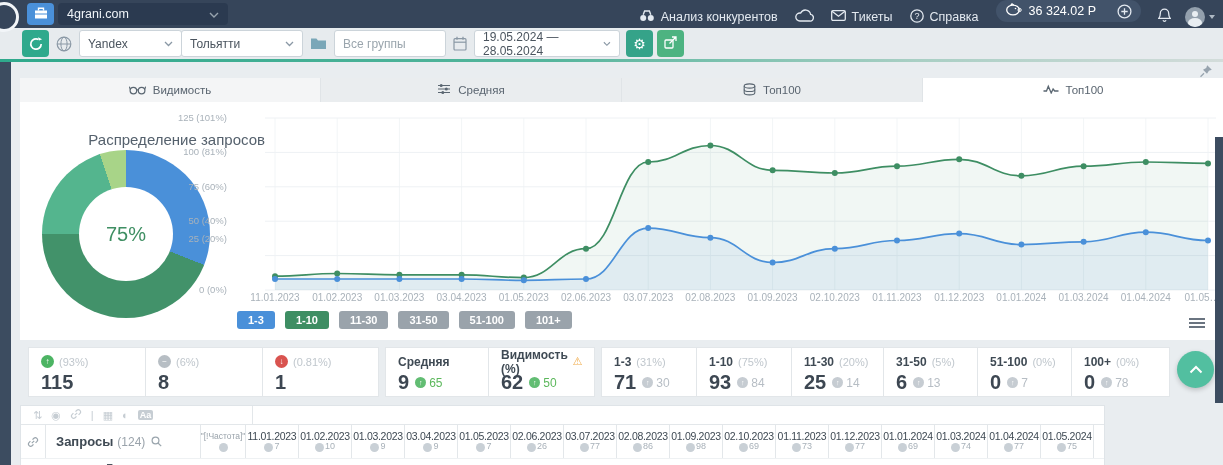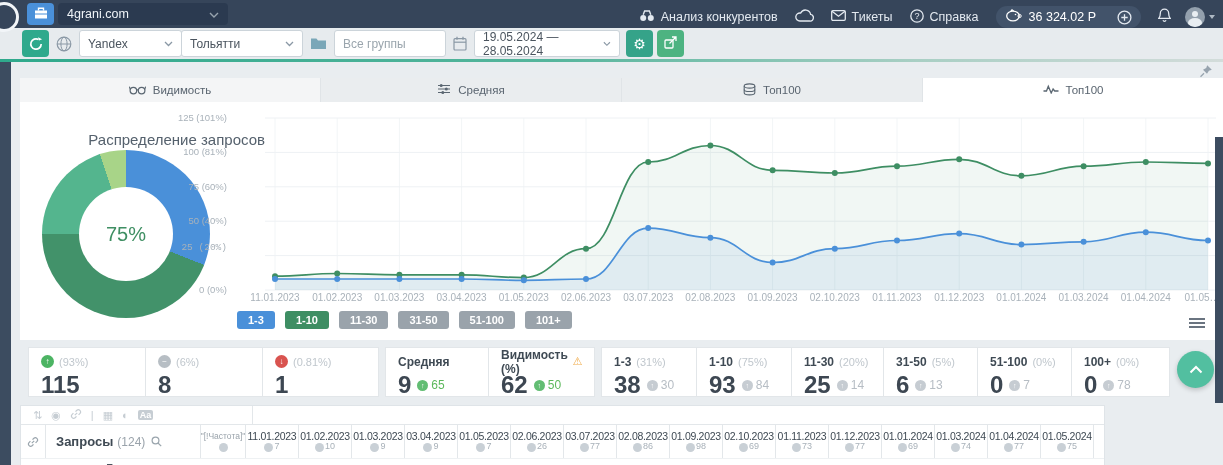--- a/index.html
+++ b/index.html
@@ -7,21 +7,21 @@
         font-family:"Liberation Sans","DejaVu Sans",sans-serif;-webkit-font-smoothing:antialiased;}
 
   
   .topbar{position:absolute;left:0;top:0;width:100%;height:28px;background:#36455a;z-index:30;}
   .logo{position:absolute;left:-11px;top:2px;width:24px;height:24px;border:3px solid #f2f5f8;border-radius:50%;background:#36455a;}
   .case-btn{position:absolute;left:27px;top:3px;width:27px;height:22px;background:#4a90d9;border-radius:4px;
             display:flex;align-items:center;justify-content:center;cursor:pointer;}
   .proj-sel{position:absolute;left:58px;top:3px;width:152px;height:22px;background:#2b3a50;border-radius:4px;
             color:#f0f4f8;font-size:12.5px;display:flex;align-items:center;padding:0 9px;cursor:pointer;}
   .proj-sel .spacer{flex:1}
-  .tb-right{position:absolute;right:8px;top:0;height:34px;display:flex;align-items:center;}
+  .tb-right{position:absolute;right:8px;top:0;height:34px;display:flex;}
   .tb-item{display:flex;align-items:center;gap:6px;color:#e3e9f0;font-size:12.5px;margin-left:17px;cursor:pointer;white-space:nowrap;}
   .balance-pill{display:flex;align-items:center;gap:7px;background:#42536a;border-radius:12px;height:22px;
                 padding:0 9px;margin-left:17px;color:#fff;font-size:12.5px;cursor:pointer;}
   .avatar{width:20px;height:20px;border-radius:50%;background:#93a0ad;position:relative;overflow:hidden;margin-left:14px;}
   .avatar .head{position:absolute;left:7px;top:4px;width:6px;height:6px;border-radius:50%;background:#e9eef2;}
   .avatar .body{position:absolute;left:3px;top:11px;width:14px;height:10px;border-radius:50%;background:#e9eef2;}
   .caret{width:0;height:0;border-left:3.5px solid transparent;border-right:3.5px solid transparent;border-top:4px solid #aeb9c4;margin-left:4px;}
 
   
   .toolbar{position:absolute;left:0;top:28px;width:100%;height:31px;background:#e7ebee;z-index:25;}
@@ -68,21 +68,21 @@
   
   .cards{position:absolute;left:28px;top:347px;display:flex;z-index:5;}
   .card{background:#fff;border:1px solid #e2e6e9;box-sizing:border-box;height:50px;padding:6px 12px 0;cursor:pointer;}
   .card-top{display:flex;align-items:center;gap:5px;height:15px;}
   .cicon{width:13px;height:13px;border-radius:50%;color:#fff;font-size:8px;line-height:13px;text-align:center;flex:0 0 auto;}
   .cicon.up{background:#4cb463;} .cicon.flat{background:#b7bec4;} .cicon.down{background:#d9534f;}
   .clabel{font-size:12px;font-weight:bold;color:#3f4a54;}
   .cpct{font-size:11px;color:#c0c7cd;}
   .cwarn{font-size:11px;color:#f0ad4e;}
   .card-val{display:flex;align-items:center;gap:6px;margin-top:2px;}
-  .cval{font-size:24px;font-weight:bold;color:#3d4752;}
+  .cval{font-size:20px;font-weight:bold;color:#3d4752;}
   .cdelta{display:flex;align-items:center;gap:3px;font-size:12px;}
   .cdelta .mini{width:11px;height:11px;border-radius:50%;color:#fff;font-size:7px;line-height:11px;text-align:center;}
   .cdelta.green{color:#5cb85c;} .cdelta.green .mini{background:#62bd73;}
   .cdelta.gray{color:#b6bdc4;} .cdelta.gray .mini{background:#c6ccd2;}
   .scrolltop{position:absolute;left:1177px;top:351px;width:37px;height:37px;border-radius:50%;background:#52bfa0;
              display:flex;align-items:center;justify-content:center;cursor:pointer;box-shadow:0 2px 5px rgba(0,0,0,.2);z-index:21;}
 
   
   .qtable{position:absolute;left:20px;top:405px;width:1083px;background:#fff;border:1px solid #dfe4e8;z-index:5;}
   .t-toolbar{height:18px;display:flex;align-items:center;border-bottom:1px solid #e3e7ea;}
@@ -383,21 +383,21 @@
         <circle cx="604.8000000000001" cy="140.72" r="3" fill="#4a90d9"></circle>
         <circle cx="667" cy="132.464" r="3" fill="#4a90d9"></circle>
         <circle cx="729.2" cy="125.584" r="3" fill="#4a90d9"></circle>
         <circle cx="791.4000000000001" cy="136.592" r="3" fill="#4a90d9"></circle>
         <circle cx="853.6" cy="133.84" r="3" fill="#4a90d9"></circle>
         <circle cx="915.8000000000001" cy="124.208" r="3" fill="#4a90d9"></circle>
         <circle cx="978" cy="132.464" r="3" fill="#4a90d9"></circle>
       </svg>
     <div id="yticks">
         <div class="ytick" style="top: 182px;">0 (0%)</div>
-        <div class="ytick" style="top: 140px; font-family: Liberation Mono, monospace;">25 (20%)</div>
+        <div class="ytick" style="top: 131px;">25 (20%)</div>
         <div class="ytick" style="top: 113.2px;">50 (40%)</div>
         <div class="ytick" style="top: 78.8px;">75 (60%)</div>
         <div class="ytick" style="top: 44.4px;">100 (81%)</div>
         <div class="ytick" style="top: 10px;">125 (101%)</div>
       </div>
     <div id="xticks">
         <div class="xtick" style="left: 219px;"><span>11.01.2023</span></div>
         <div class="xtick" style="left: 281.2px;"><span>01.02.2023</span></div>
         <div class="xtick" style="left: 343.4px;"><span>01.03.2023</span></div>
         <div class="xtick" style="left: 405.6px;"><span>03.04.2023</span></div>
@@ -481,21 +481,21 @@
             <span>50</span>
           </span>
         </div>
       </div>
       <div class="card" style="width: 96px; margin-right: -1px;">
         <div class="card-top">
           <span class="clabel">1-3</span>
           <span class="cpct">(31%)</span>
         </div>
         <div class="card-val">
-          <span class="cval">38</span>
+          <span class="cval">71</span>
           <span class="cdelta gray">
             <span class="mini">↑</span>
             <span>30</span>
           </span>
         </div>
       </div>
       <div class="card" style="width: 96px; margin-right: -1px;">
         <div class="card-top">
           <span class="clabel">1-10</span>
           <span class="cpct">(75%)</span>

